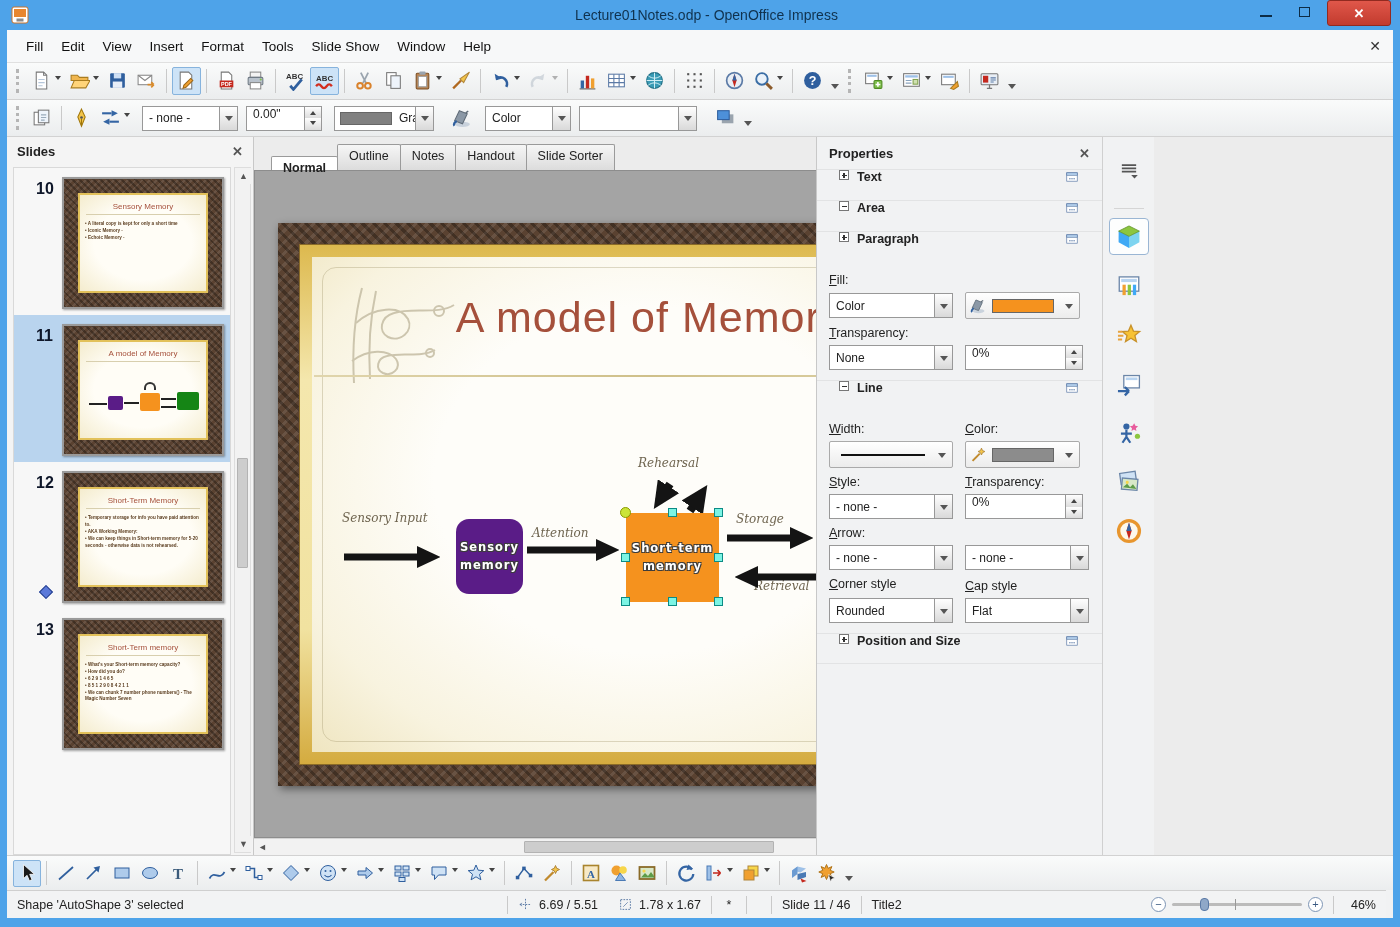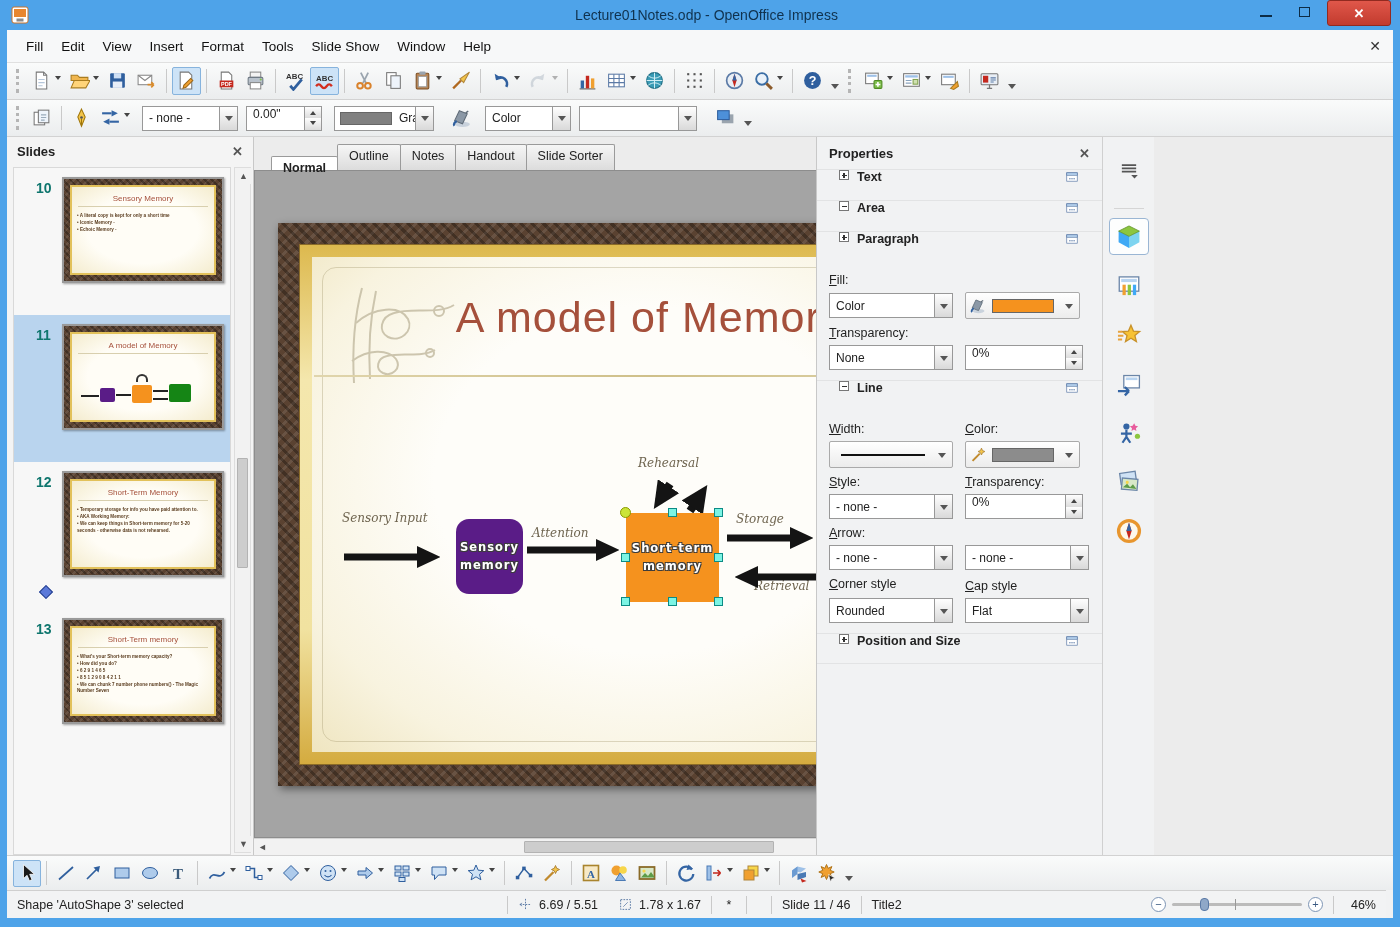--- a/index.html
+++ b/index.html
@@ -50,22 +50,22 @@
   .swatch{display:inline-block;width:52px;height:13px;border:1px solid #666;margin:0 5px;flex:none}
   
   .main{position:absolute;left:7px;right:7px;top:137px;height:718px;background:#ececec}
   
   .slidespanel{position:absolute;left:0;top:0;width:247px;height:718px;background:#f4f4f4;border-right:1px solid #c8c8c8}
   .sp-head{height:28px;display:flex;align-items:center;padding:0 10px;font-weight:bold;font-size:13px}
   .sp-close{margin-left:auto;color:#555;font-size:13px}
   .slide-list{position:absolute;left:6px;top:30px;right:22px;bottom:0;overflow:hidden;background:#f7f7f7;border:1px solid #d9d9d9}
   .srow{position:relative;height:147px;padding:9px 6px 9px 48px}
   .srow.selected{background:#b9d4ee}
-  .snum{position:absolute;left:22px;top:12px;font-size:14px;font-weight:bold;color:#0f766e}
-  .sthumb{width:162px;height:106px;border:2px solid #9a9a9a;background:#5a4231;background-image:repeating-linear-gradient(45deg,rgba(0,0,0,.28) 0 2px,transparent 2px 5px),repeating-linear-gradient(-45deg,rgba(255,255,255,.09) 0 2px,transparent 2px 5px);padding:6px;box-shadow:1px 1px 2px rgba(0,0,0,.35)}
+  .snum{position:absolute;left:22px;top:12px;font-size:16px;font-weight:bold;color:#0f172a}
+  .sthumb{width:162px;height:132px;border:2px solid #9a9a9a;background:#5a4231;background-image:repeating-linear-gradient(45deg,rgba(0,0,0,.28) 0 2px,transparent 2px 5px),repeating-linear-gradient(-45deg,rgba(255,255,255,.09) 0 2px,transparent 2px 5px);padding:14px;box-shadow:1px 1px 2px rgba(0,0,0,.35)}
   .sgold{width:100%;height:100%;border:2px solid #e2c15a;background:radial-gradient(ellipse at center,#fffdf6 55%,#f4ecce 100%);position:relative;overflow:hidden}
   .sttl{margin-top:7px;text-align:center;font-size:8px;color:#a5503b;white-space:nowrap}
   .sdivl{height:1px;background:#d8cfae;margin:3px 6px 4px 6px}
   .sbul{padding:2px 5px;font-size:4.6px;line-height:1.5;color:#5a3c1e;white-space:pre-line;font-weight:bold}
   .sdiag{display:none;position:absolute;left:0;top:30px;right:0;bottom:0}
   .srow.diagram .sdiag{display:block}
   .mb{position:absolute;border-radius:2px}
   .mb.p{left:28px;top:24px;width:15px;height:14px;background:#5a1c87}
   .mb.o{left:60px;top:21px;width:20px;height:18px;background:#f5921e}
   .mb.g{left:97px;top:20px;width:22px;height:18px;background:#158515}

